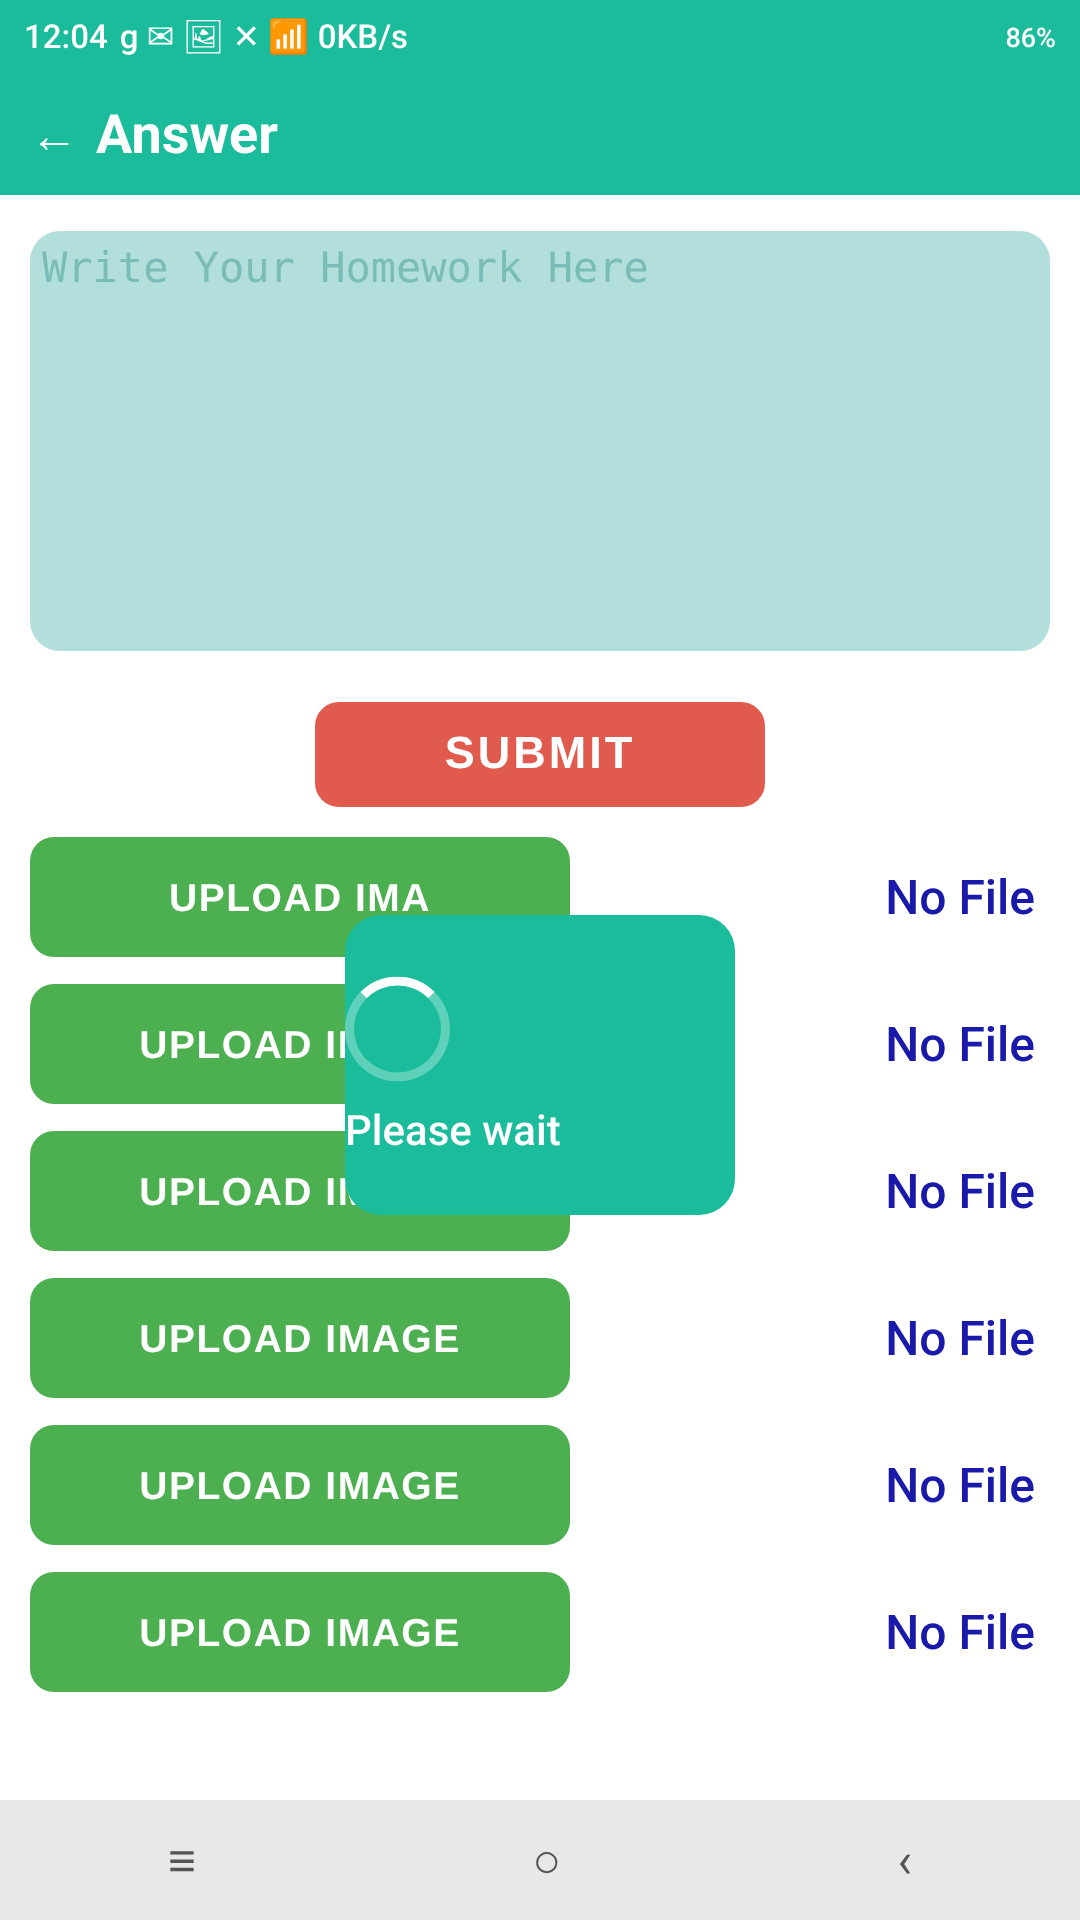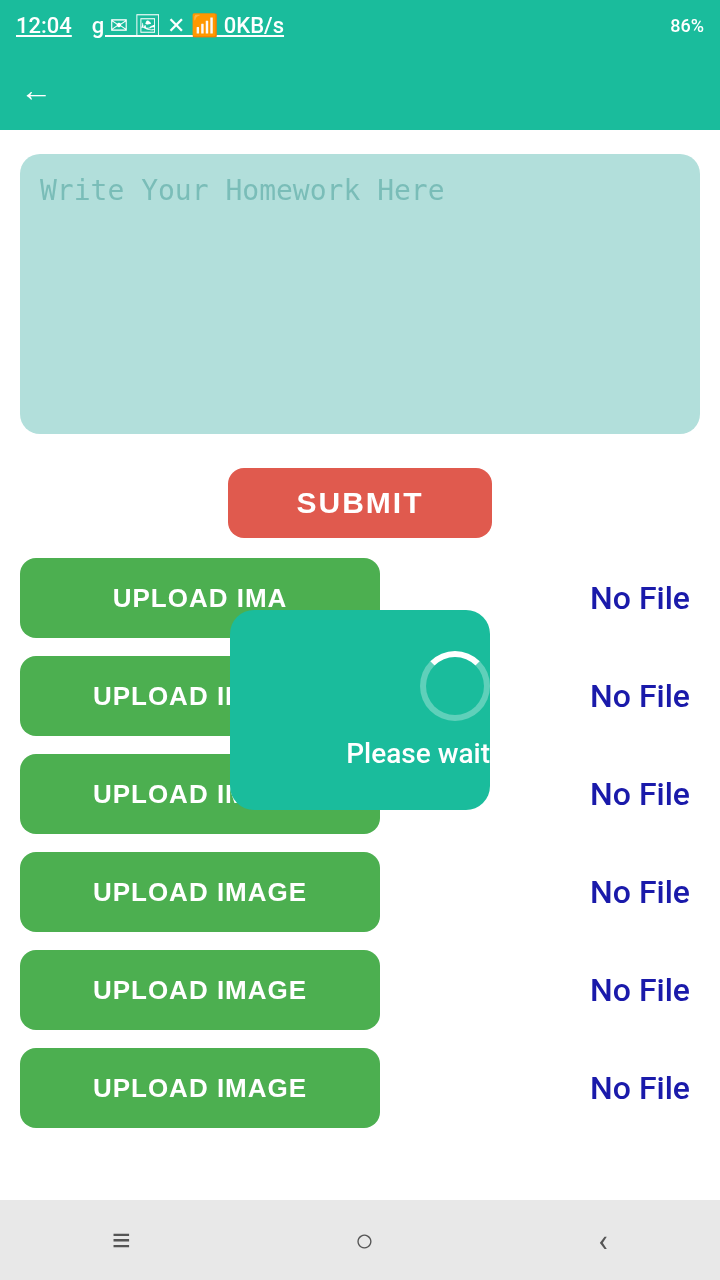--- a/index.html
+++ b/index.html
@@ -18,21 +18,21 @@
       background: #1abc9c;
       height: 50px;
       display: flex;
       align-items: center;
       justify-content: space-between;
       padding: 0 16px;
       color: white;
       font-size: 22px;
       font-weight: 500;
     }
-    .status-left { display: flex; align-items: flex-end; gap: 20px; text-decoration: underline; }
+    .status-left { display: flex; align-items: flex-end; gap: 8px; }
     .status-right { display: flex; align-items: flex-start; gap: 6px; font-size: 18px; }
 
     
     .header {
       background: #1abc9c;
       height: 80px;
       display: flex;
       align-items: center;
       padding: 0 20px;
       color: white;
@@ -57,33 +57,33 @@
       position: relative;
     }
 
     
     .homework-textarea {
       width: 100%;
       height: 280px;
       background: #b2dfdb;
       border: none;
       border-radius: 20px;
-      padding: 20px;
+      padding: 8px;
       font-size: 28px;
       color: #888;
       resize: none;
       outline: none;
     }
     .homework-textarea::placeholder { color: #7abdb8; }
 
     
     .submit-btn {
       display: block;
       margin: 30px auto 20px auto;
-      width: 264px;
+      width: 300px;
       height: 70px;
       background: #e05a4e;
       color: white;
       border: none;
       border-radius: 16px;
       font-size: 30px;
       font-weight: bold;
       letter-spacing: 2px;
       cursor: pointer;
       text-transform: uppercase;
@@ -122,21 +122,21 @@
       position: absolute;
       top: 480px;
       left: 50%;
       transform: translateX(-50%);
       width: 260px;
       height: 200px;
       background: #1abc9c;
       border-radius: 24px;
       display: flex;
       flex-direction: column;
-      align-items: flex-end;
+      align-items: flex-start;
       justify-content: center;
       z-index: 10;
     }
     .spinner {
       width: 70px;
       height: 70px;
       border: 6px solid rgba(255,255,255,0.3);
       border-top: 6px solid white;
       border-radius: 50%;
       animation: spin 1s linear infinite;
@@ -176,20 +176,21 @@
     <span>12:04</span>
     <span>g ✉ 🖼 ✕ 📶 0KB/s</span>
   </div>
   <div class="status-right">
     <span>86%</span>
   </div>
 </div>
 
 <div class="header">
   <span class="back-arrow">←</span>
+  <span class="header-title">Answer</span>
 </div>
 
 <div class="main-content">
 
   <textarea class="homework-textarea" placeholder="Write Your Homework Here" style=""></textarea>
 
   <button class="submit-btn">SUBMIT</button>
 
   
   <div class="upload-row">

